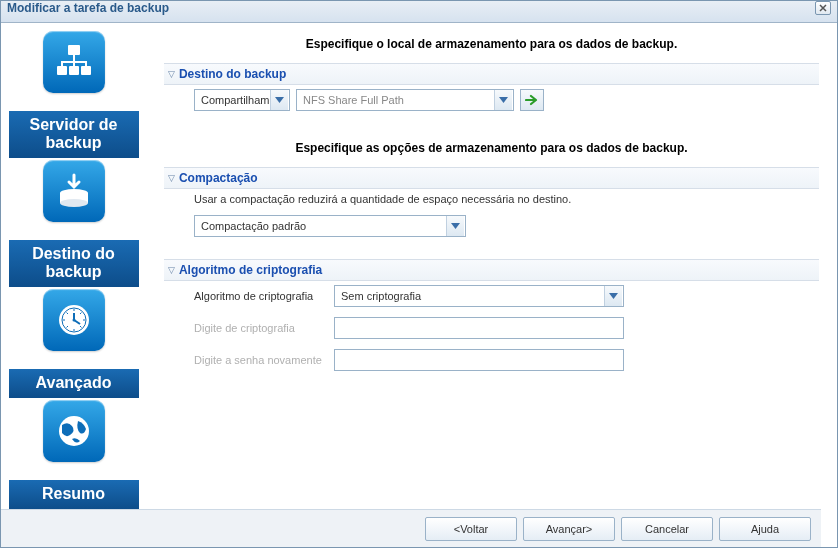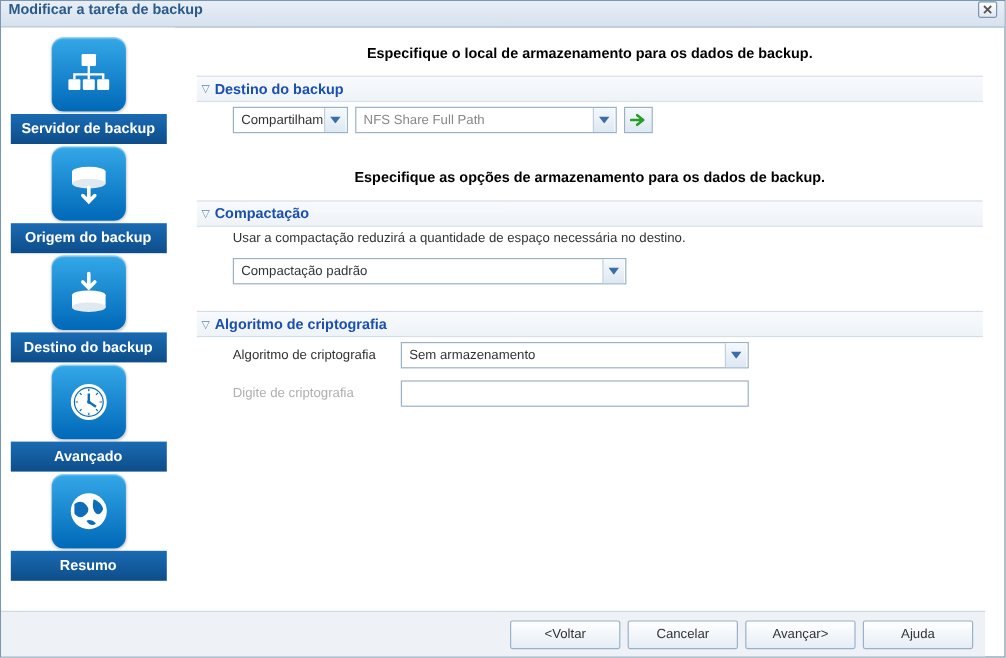--- a/index.html
+++ b/index.html
@@ -4,21 +4,21 @@
 <style>
 * { box-sizing: border-box; margin: 0; padding: 0; }
 body { font-family: Tahoma, Arial, sans-serif; font-size: 11px; color: #333; background: #fff; }
 .window { width: 838px; height: 548px; border: 1px solid #7a96b0; background: #fff; position: relative; }
 .titlebar { height: 22px; background: linear-gradient(#e8eef5, #d6e2ef); border-bottom: 1px solid #a0b4c8; display: flex; padding: 0 6px; font-weight: bold; color: #2a5a8a; font-size: 12px; }
 .titlebar .close-x { margin-left: auto; width: 16px; height: 14px; border: 1px solid #7a96b0; background: linear-gradient(#fff,#e0e8f0); border-radius: 2px; display: flex; align-items: center; justify-content: center; cursor: pointer; font-size: 10px; color: #555; }
 .body { display: flex; height: calc(100% - 22px - 38px); }
 .sidebar { width: 145px; background: #fff; padding: 8px 0 0 0; }
 .step { width: 130px; margin: 0 auto 2px; text-align: center; cursor: pointer; }
 .step .icon-wrap { width: 62px; height: 62px; margin: 0 auto; border-radius: 10px; background: linear-gradient(#34a8e8, #0068b8); box-shadow: inset 0 1px 1px rgba(255,255,255,0.5), 0 1px 2px rgba(0,0,0,0.2); display: flex; align-items: center; justify-content: center; }
-.step .label-band { background: linear-gradient(#1a6bb3, #0d4d8a); color: #fff; font-weight: bold; font-size: 12px; padding: 5px 2px 6px; margin-top: 2px; width: 130px; }
+.step .label-band { background: linear-gradient(#1a6bb3, #0d4d8a); color: #fff; font-weight: bold; font-size: 16px; padding: 5px 2px 6px; margin-top: 18px; width: 130px; }
 
 .content { flex: 1; padding: 14px 18px 10px 18px; overflow: auto; }
 .h-instr { font-weight: bold; font-size: 12px; margin-bottom: 12px; color: #000; text-align: center; }
 .section { margin-bottom: 18px; }
 .section-header { background: linear-gradient(#f8fafd, #eef3f8); border: 1px solid #d6dee8; border-left: none; border-right: none; padding: 3px 4px; display: flex; align-items: center; gap: 4px; }
 .section-header .twisty { color: #6a86a8; font-size: 9px; }
 .section-header .title { color: #1a4fb0; font-weight: bold; font-size: 12px; }
 .section-body { padding: 4px 0 4px 30px; }
 .row { display: flex; align-items: center; gap: 6px; margin-bottom: 8px; }
 .combo, .textin { border: 1px solid #9ab2c8; background: #fff; height: 22px; font-size: 11px; }
@@ -58,31 +58,20 @@
             <rect x="14" y="3" width="12" height="10" rx="1" fill="#fff"></rect>
             <rect x="3" y="24" width="10" height="9" rx="1" fill="#fff"></rect>
             <rect x="15" y="24" width="10" height="9" rx="1" fill="#fff"></rect>
             <rect x="27" y="24" width="10" height="9" rx="1" fill="#fff"></rect>
             <path d="M20 13 V20 M8 24 V20 H32 V24 M20 20 V24" stroke="#fff" stroke-width="2" fill="none"></path>
           </svg>
         </div>
         <div class="label-band">Servidor de backup</div>
       </div>
 
-      <div class="step">
-        <div class="icon-wrap">
-          <svg width="40" height="40" viewBox="0 0 40 40">
-            <ellipse cx="20" cy="10" rx="14" ry="4" fill="#fff"></ellipse>
-            <rect x="6" y="10" width="28" height="10" fill="#fff"></rect>
-            <ellipse cx="20" cy="20" rx="14" ry="4" fill="#e0e8f0"></ellipse>
-            <path d="M20 23 V33 M15 30 L20 35 L25 30" stroke="#fff" stroke-width="3" fill="none" stroke-linecap="round"></path>
-          </svg>
-        </div>
-        <div class="label-band">Origem do backup</div>
-      </div>
 
       <div class="step">
         <div class="icon-wrap">
           <svg width="40" height="40" viewBox="0 0 40 40">
             <path d="M20 4 V14 M15 11 L20 16 L25 11" stroke="#fff" stroke-width="3" fill="none" stroke-linecap="round"></path>
             <ellipse cx="20" cy="22" rx="14" ry="4" fill="#fff"></ellipse>
             <rect x="6" y="22" width="28" height="10" fill="#fff"></rect>
             <ellipse cx="20" cy="32" rx="14" ry="4" fill="#e0e8f0"></ellipse>
           </svg>
         </div>
@@ -163,57 +152,61 @@
 
       <div class="h-instr">Especifique as opções de armazenamento para os dados de backup.</div>
 
       <div class="section">
         <div class="section-header">
           <span class="twisty">▽</span>
           <span class="title">Compactação</span>
         </div>
         <div class="section-body">
           <div class="desc">Usar a compactação reduzirá a quantidade de espaço necessária no destino.</div>
-          <div class="combo" style="width:328px;align-items:center;">
+          <div class="combo" style="width:272px;align-items:center;">
             <span class="value">Compactação padrão</span>
             <div class="arrow-btn">
               <svg width="9" height="6">
                   <path d="M0 0 L9 0 L4.5 6 Z" fill="#3a6ea8"></path>
                 </svg>
             </div>
           </div>
         </div>
       </div>
 
       <div class="section">
         <div class="section-header">
           <span class="twisty">▽</span>
           <span class="title">Algoritmo de criptografia</span>
         </div>
         <div class="section-body">
           <div class="form-row">
             <div class="lbl">Algoritmo de criptografia</div>
             <div class="combo" style="width:290px;">
-              <span class="value">Sem armazenamento</span>
+              <span class="value">Sem criptografia</span>
               <div class="arrow-btn">
                 <svg width="9" height="6">
                     <path d="M0 0 L9 0 L4.5 6 Z" fill="#3a6ea8"></path>
                   </svg>
               </div>
             </div>
           </div>
           <div class="form-row">
             <div class="lbl disabled">Digite de criptografia</div>
             <input type="password" class="textin" disabled="" style="">
           </div>
+          <div class="form-row">
+            <div class="lbl disabled">Digite a senha novamente</div>
+            <input type="password" class="textin" disabled="" style="">
+          </div>
         </div>
       </div>
 
     </div>
   </div>
 
   <div class="footer">
     <button class="btn">&lt;Voltar</button>
+    <button class="btn">Avançar&gt;</button>
     <button class="btn">Cancelar</button>
-    <button class="btn">Avançar&gt;</button>
     <button class="btn">Ajuda</button>
   </div>
 </div>
 
 </body></html>

